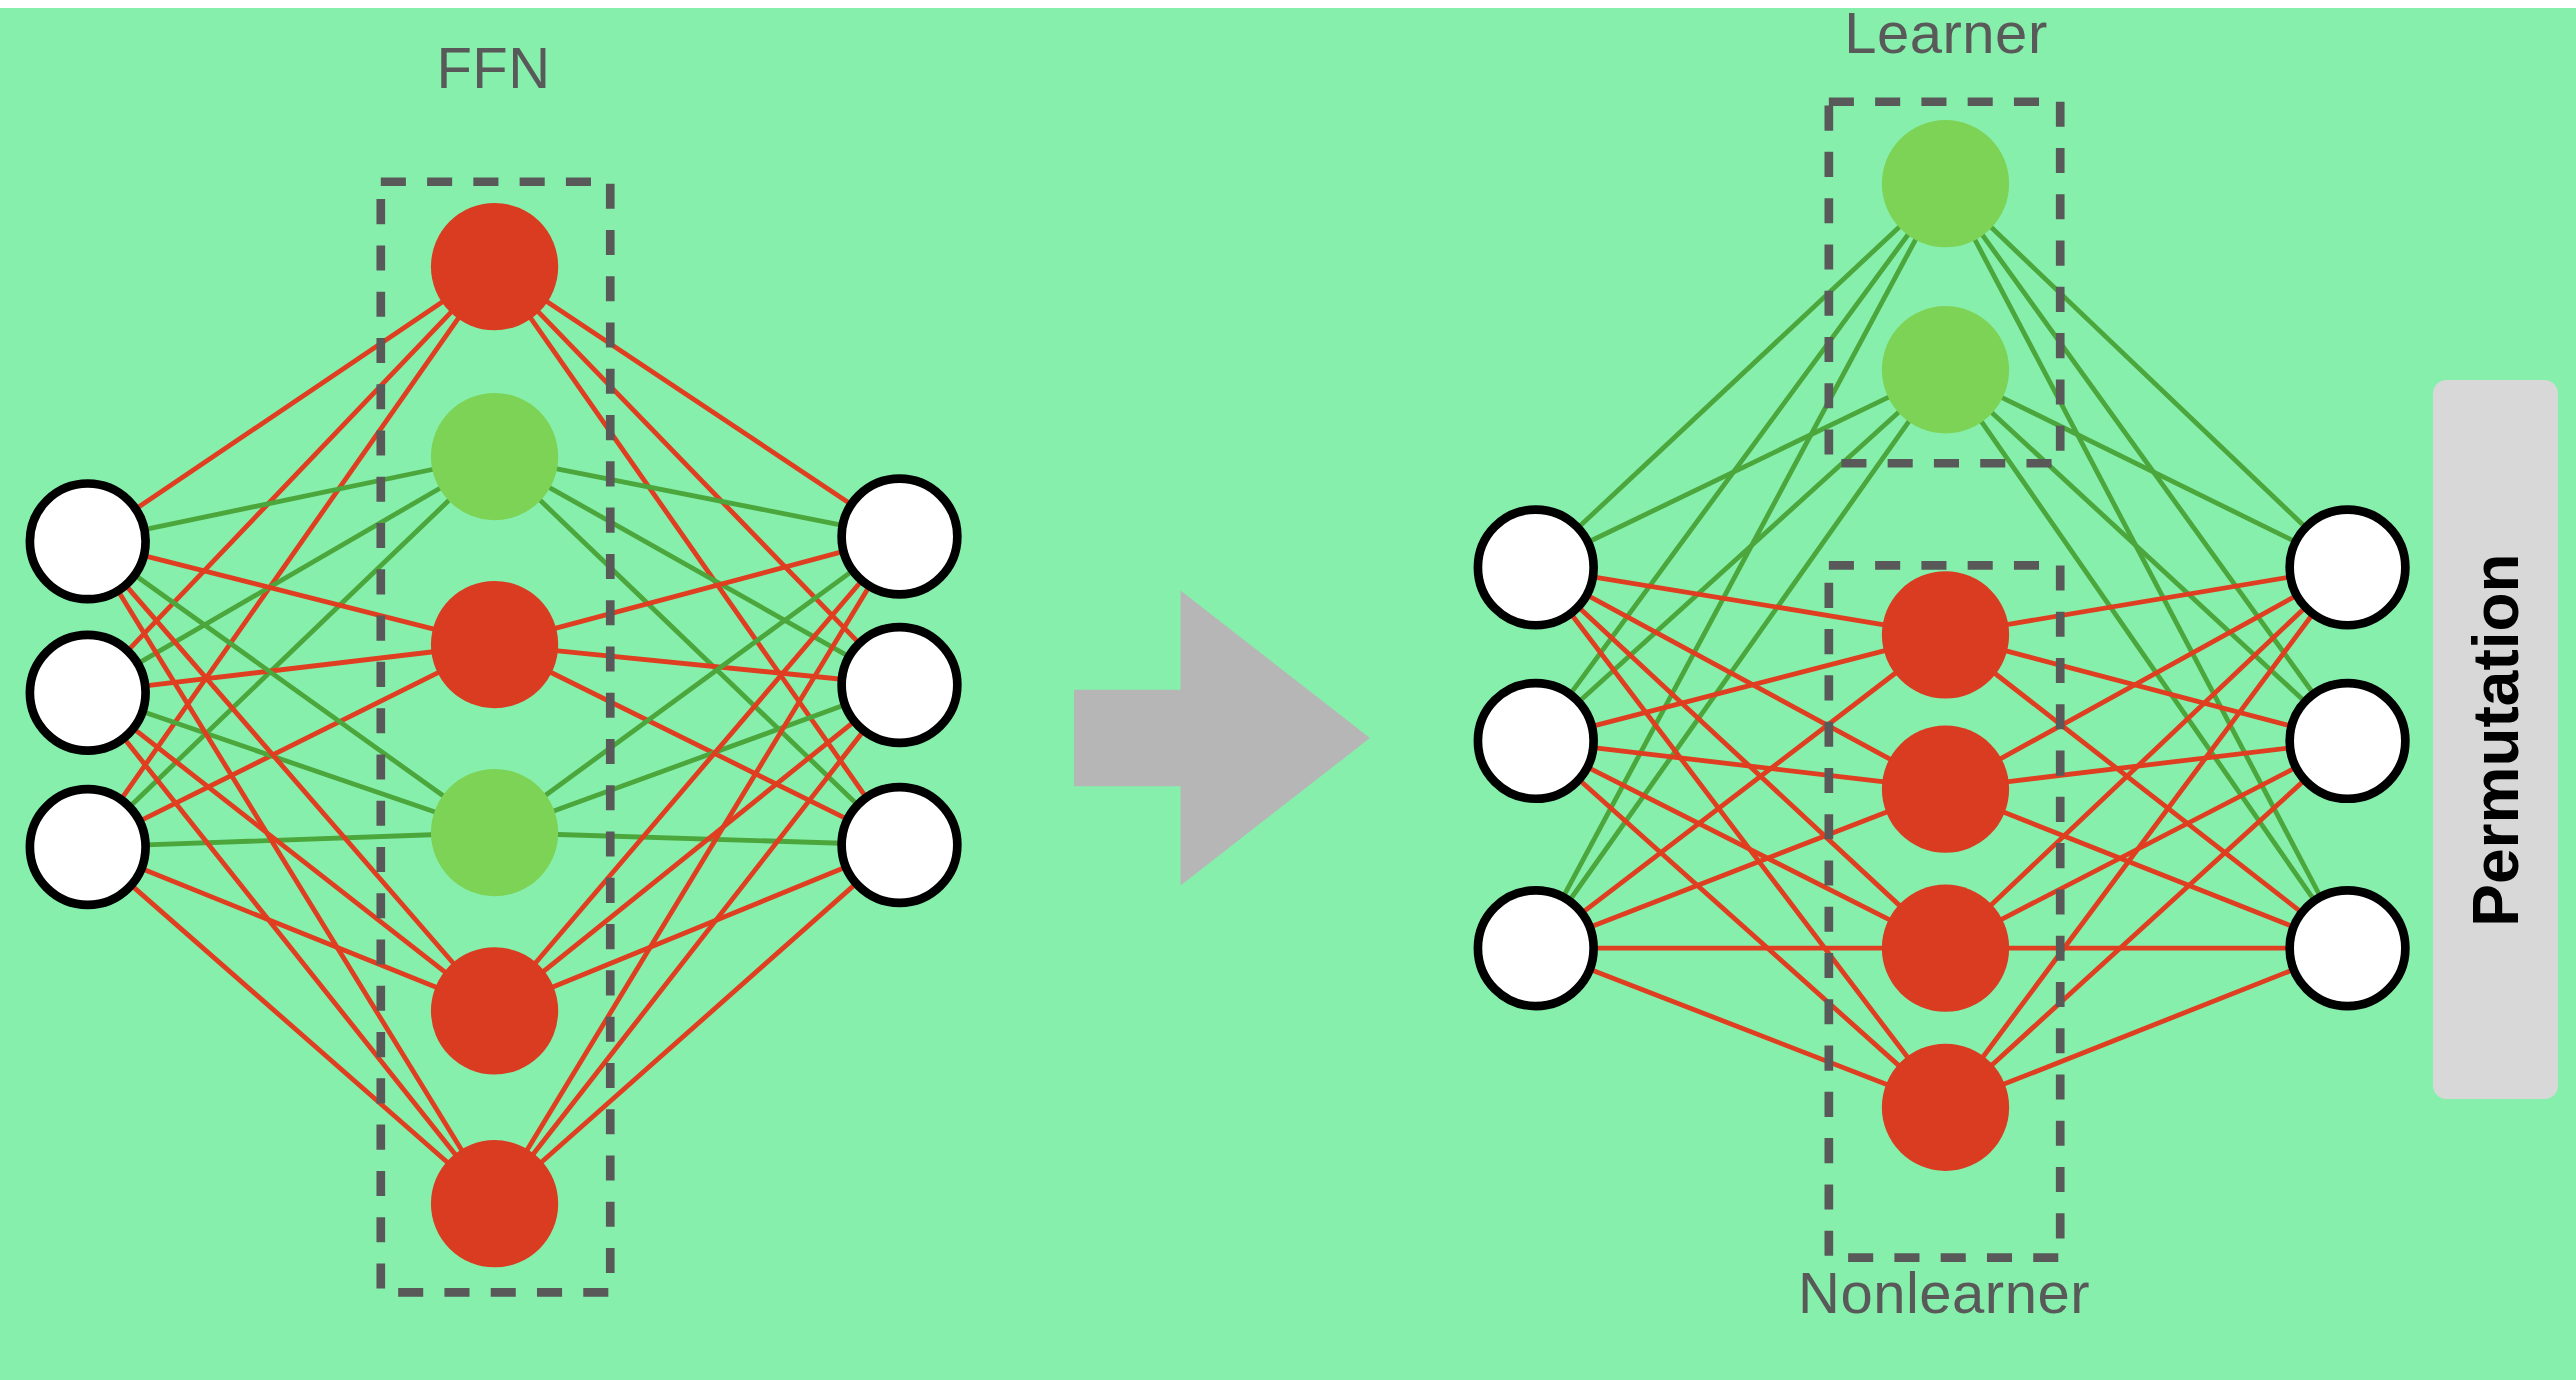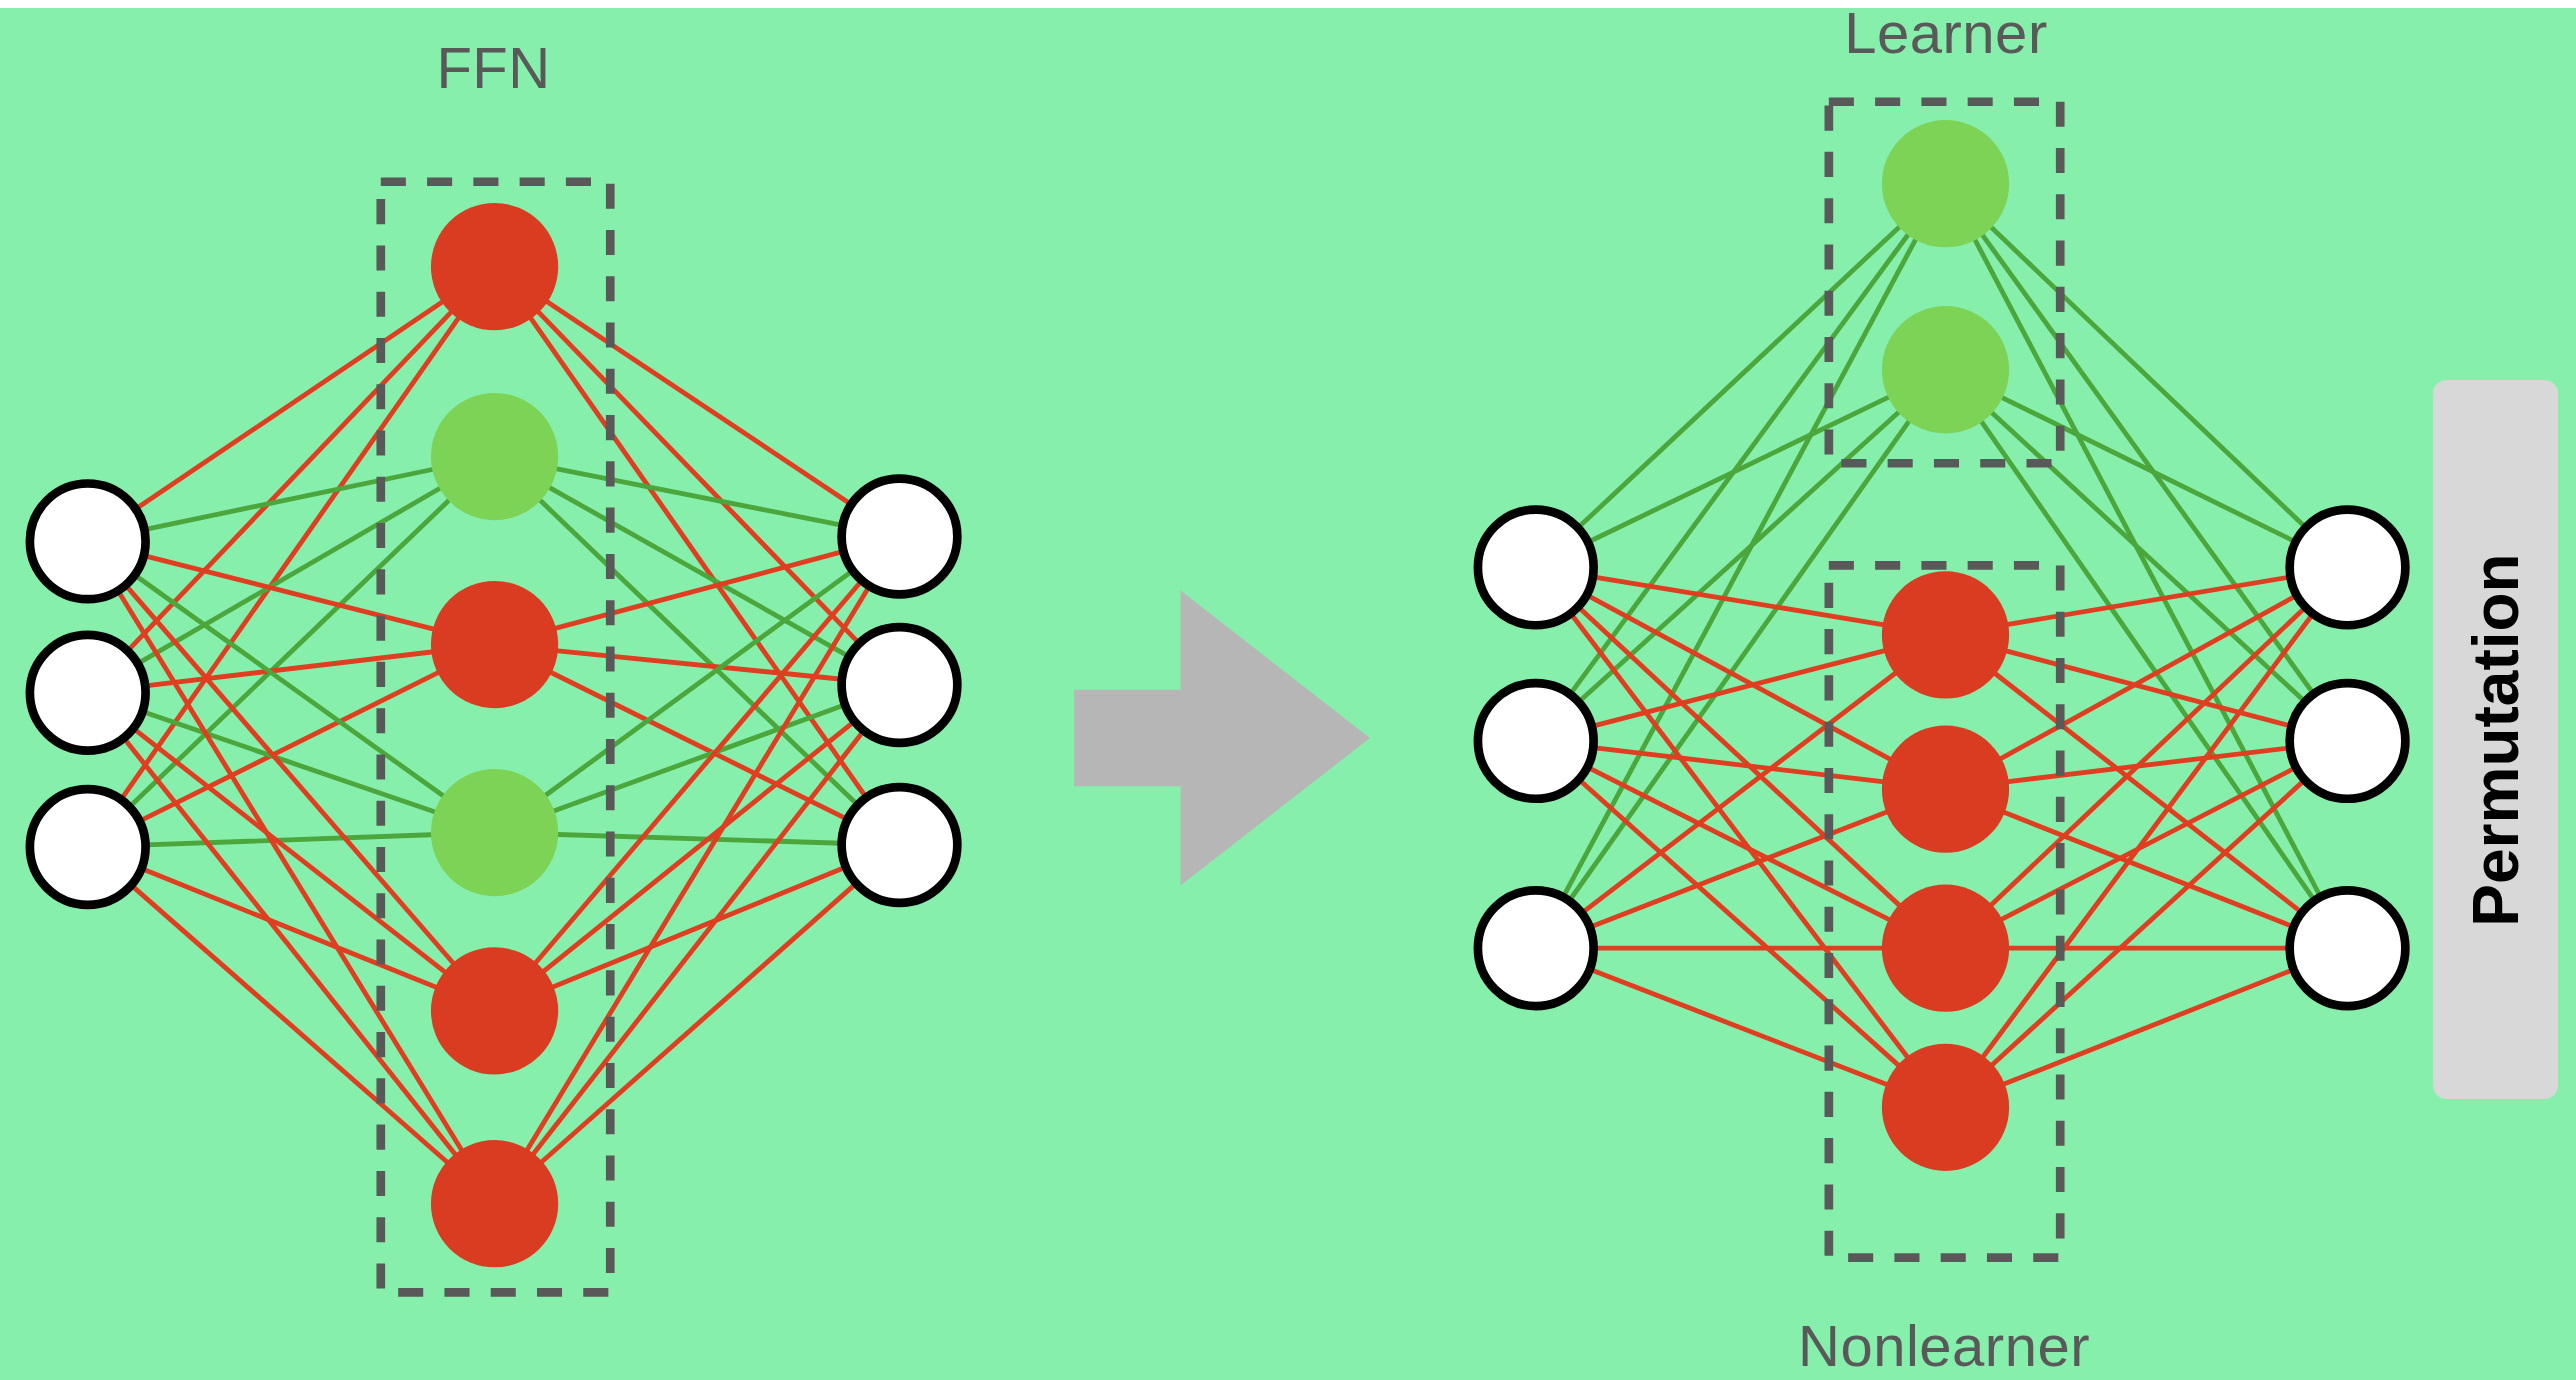--- a/index.html
+++ b/index.html
@@ -27,21 +27,21 @@
     position: absolute;
     color: #595959;
     font-size: 58px;
     font-weight: 400;
     white-space: nowrap;
     letter-spacing: 0.5px;
     line-height: 1;
   }
   #label-ffn   { left: 0; top: 31px;  width: 987px; text-align: center; }
   #label-learner    { left: 1676px; top: -3.9px;  width: 540px; text-align: center; }
-  #label-nonlearner { left: 1674px; top: 1309px; width: 540px; text-align: center; }
+  #label-nonlearner { left: 1674px; top: 1256px; width: 540px; text-align: center; }
 
   #permutation-box {
     position: absolute;
     left: 2433px;
     top: 372px;
     width: 125px;
     height: 719px;
     background: #d8d8d8;
     border-radius: 13.5px;
   }

